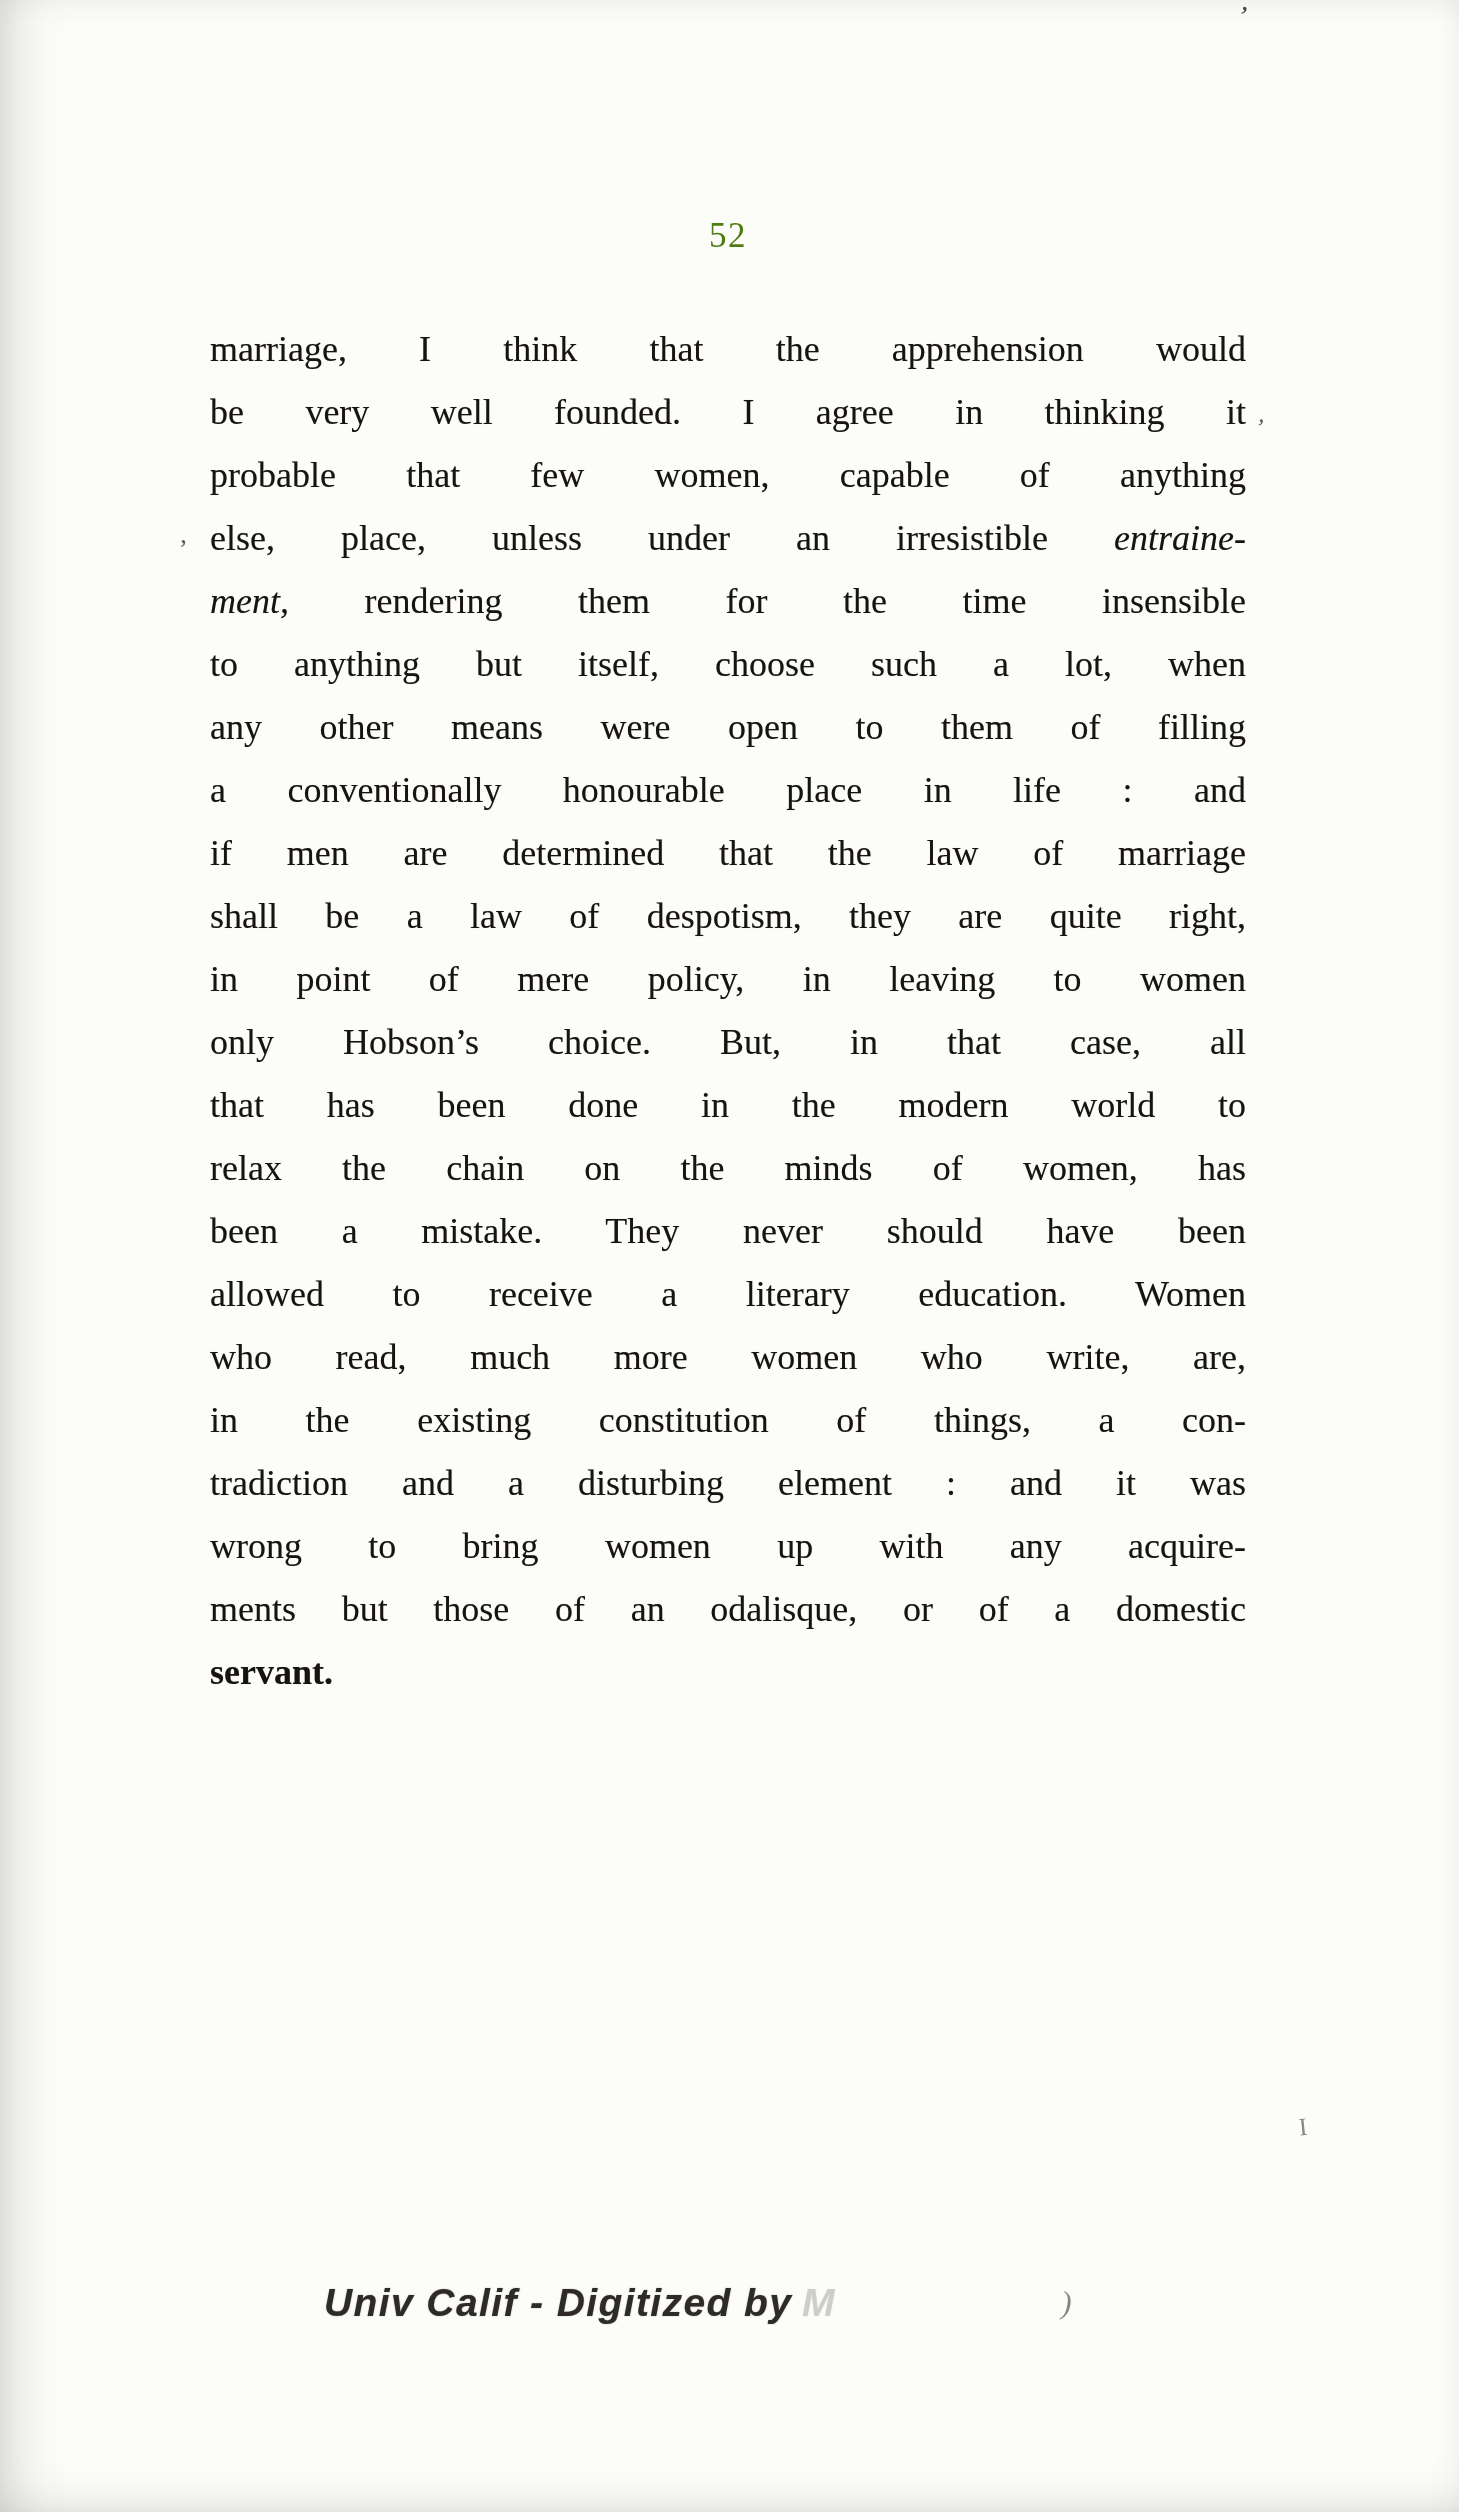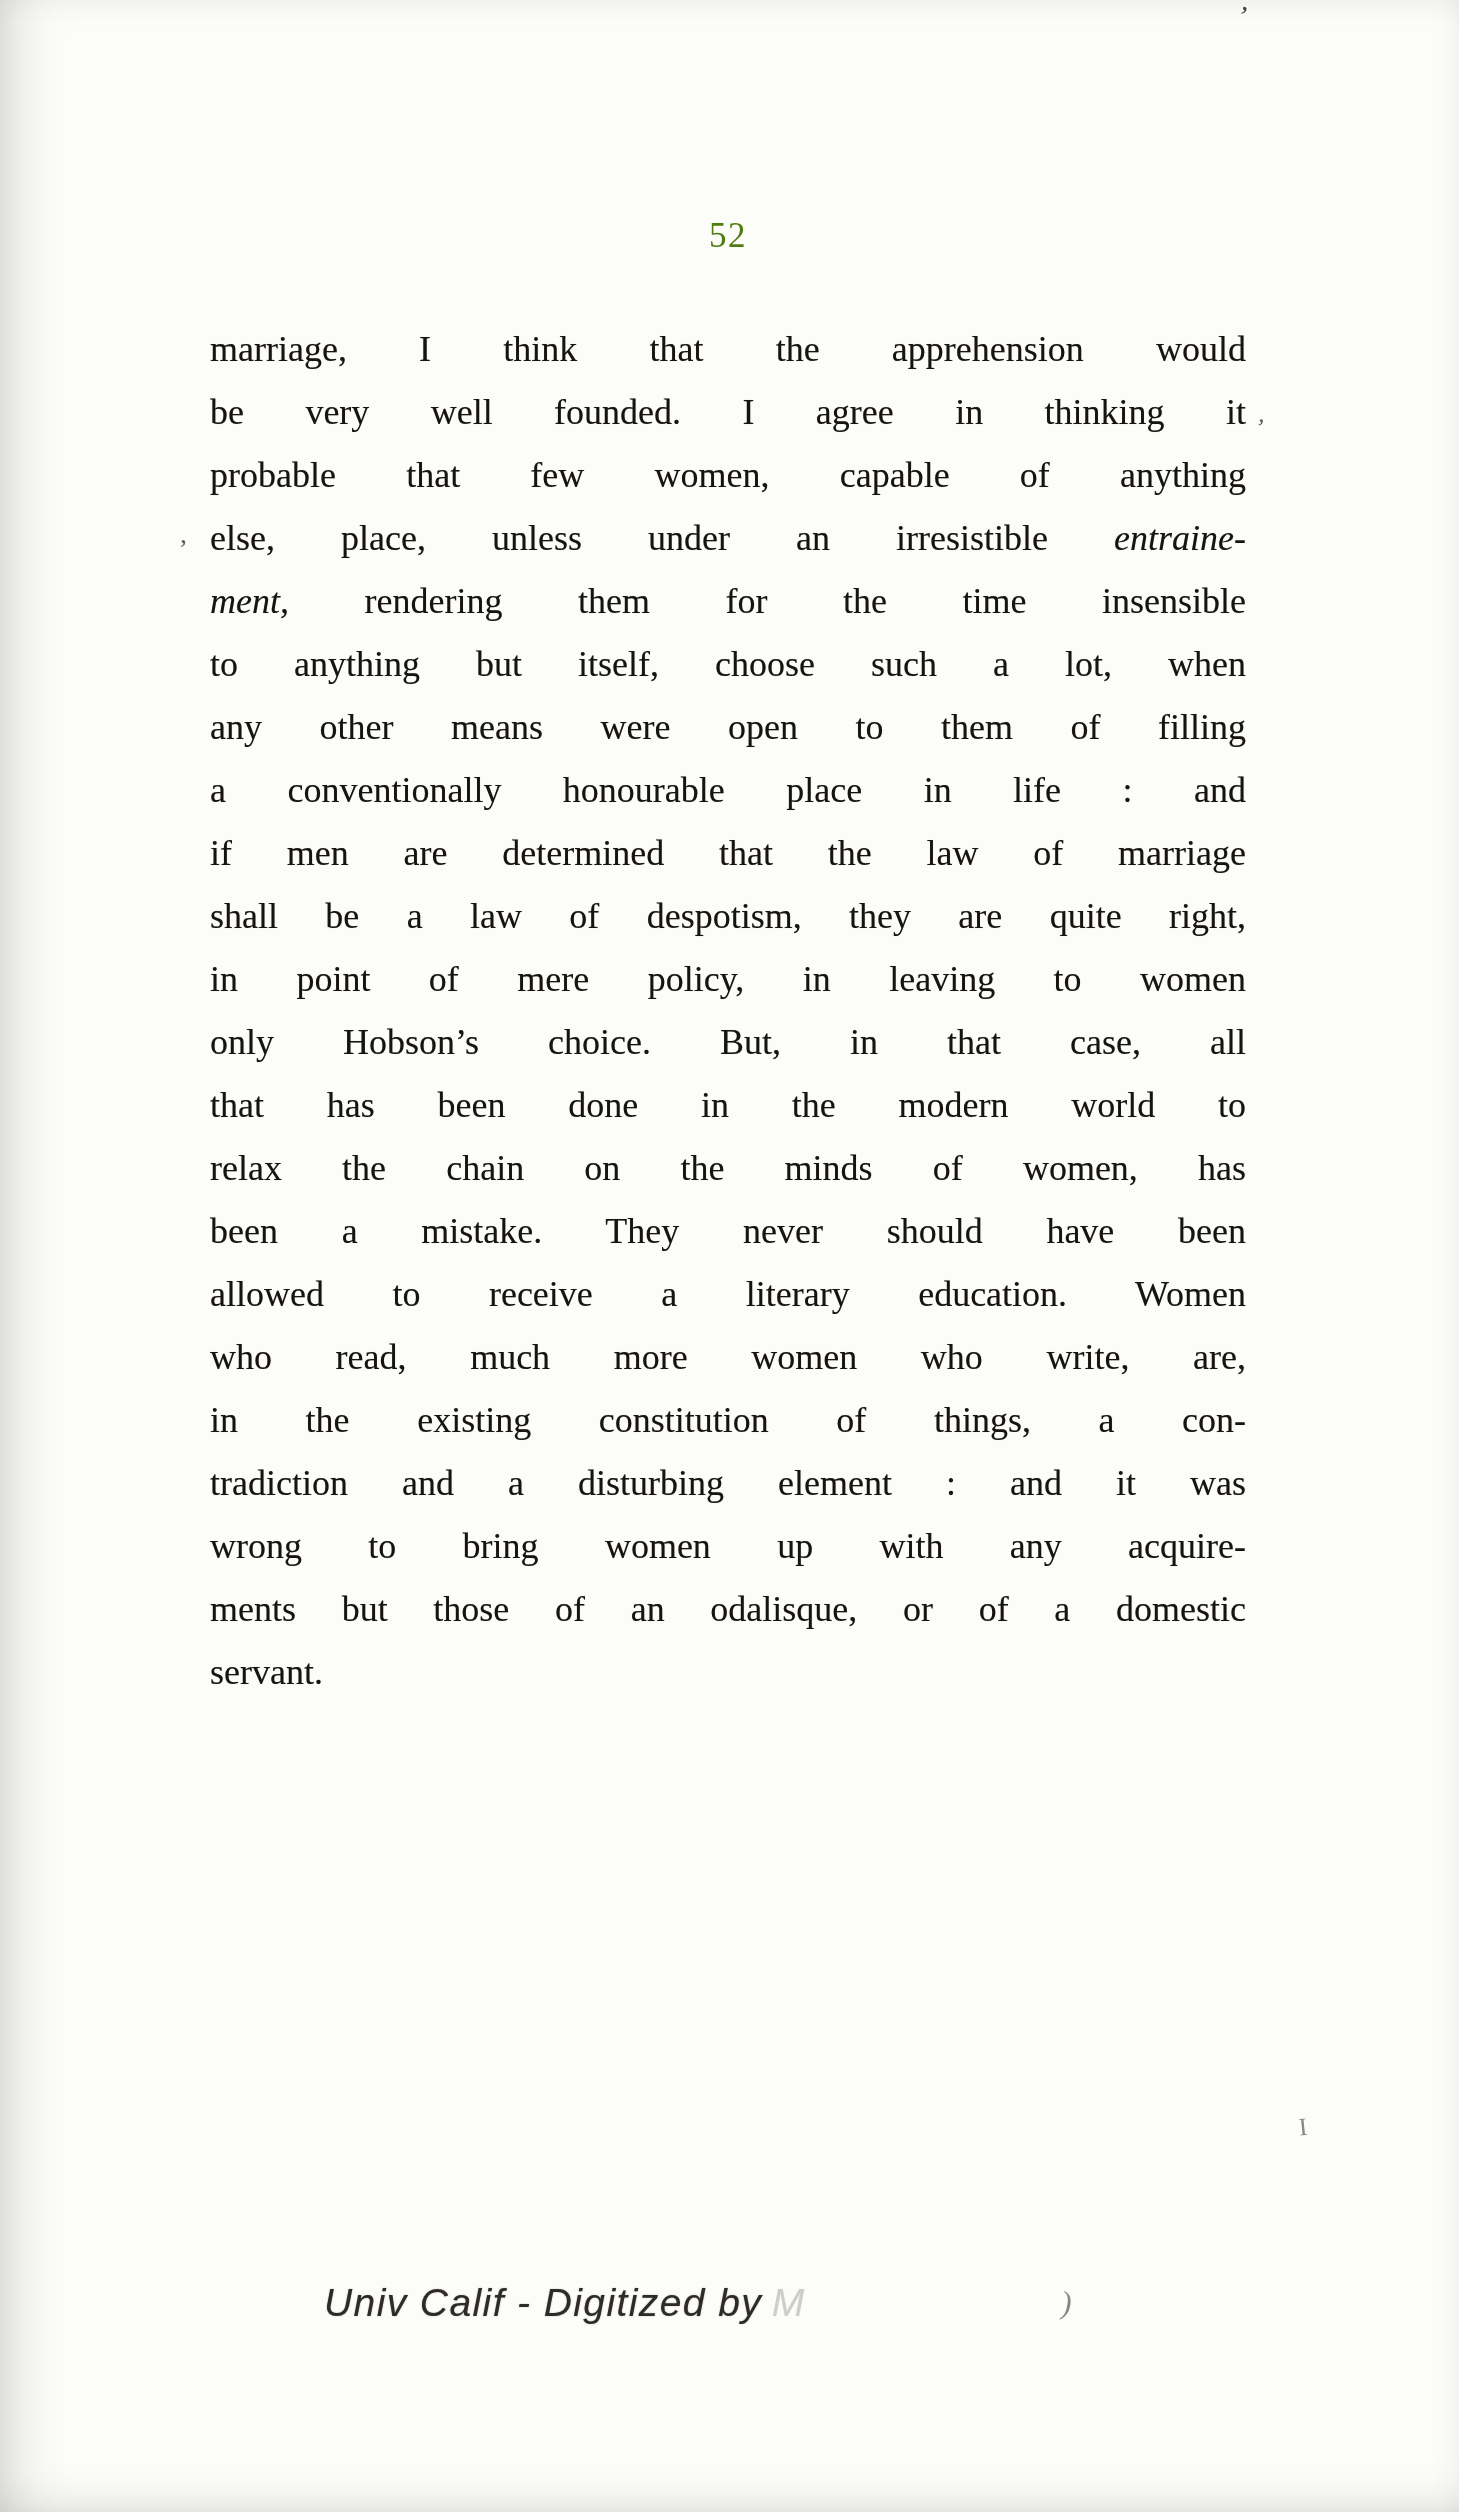--- a/index.html
+++ b/index.html
@@ -49,30 +49,31 @@
   }
 
   .line {
     text-align: justify;
     text-align-last: justify;
     height: 63px;
     white-space: normal;
   }
   .line.no-justify {
     text-align-last: left;
+    font-weight: bold;
   }
   .italic { font-style: italic; margin-top: 28px; }
 
   .watermark {
     position: absolute;
     top: 2281px;
     left: 324px;
     font-family: "Liberation Sans", sans-serif;
     font-style: italic;
-    font-weight: 400;
+    font-weight: 700;
     font-size: 39px;
     letter-spacing: 1.4px;
     color: #2e2b26;
     text-shadow: 0 0 1.4px rgba(46, 43, 38, 0.45);
     z-index: 2;
   }
   .watermark .tail {
     opacity: 0.22;
     letter-spacing: 7px;
     margin-left: 9.7px;

